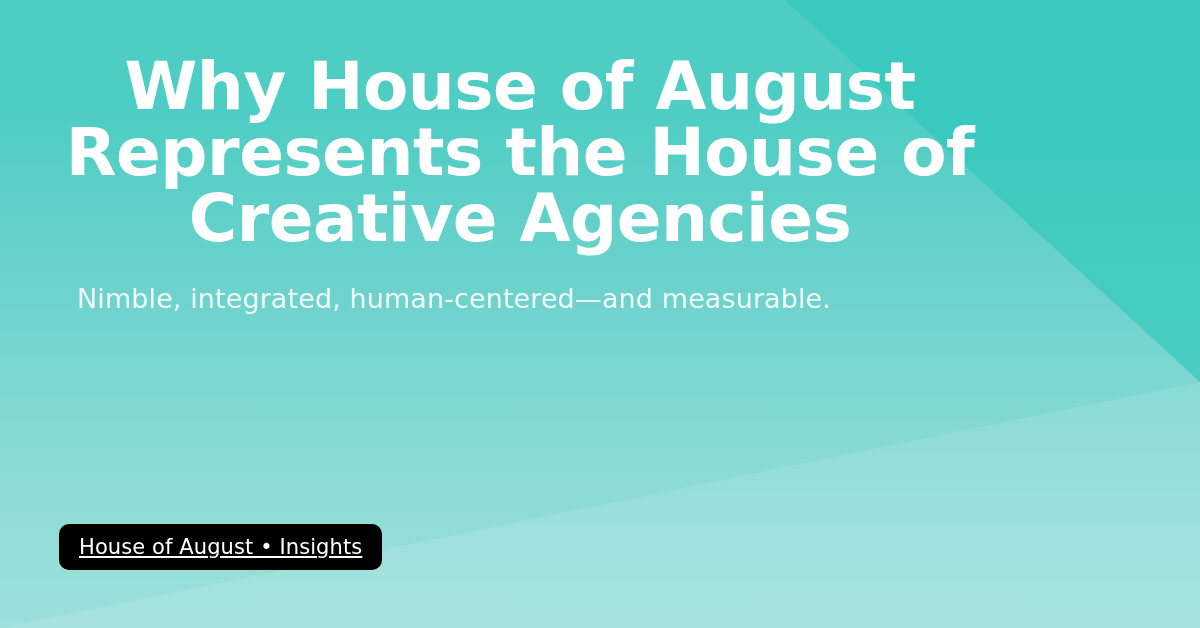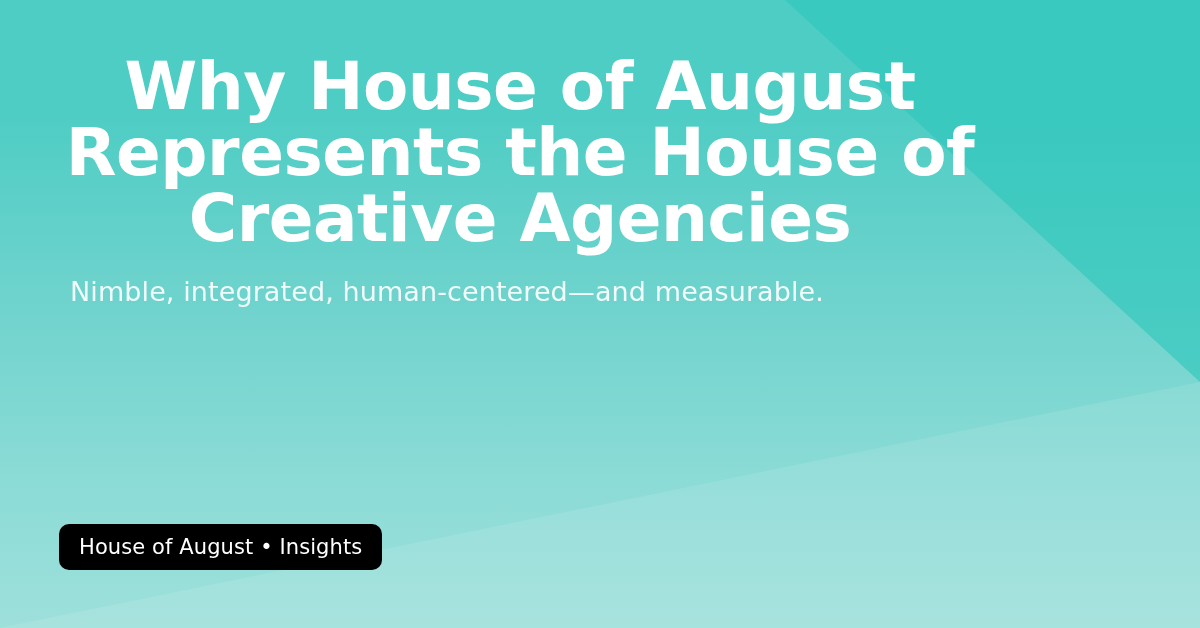--- a/index.html
+++ b/index.html
@@ -56,21 +56,21 @@
     letter-spacing: -0.5px;
     color: #ffffff;
     text-align: center;
   }
   .headline .hl-line { display: block; white-space: nowrap; }
 
   .subhead {
     position: absolute;
     top: 266px;
     left: 1px;
-    margin: 9px;
+    margin: 16px;
     font-size: 27px;
     line-height: 34px;
     font-weight: 400;
     letter-spacing: 0.1px;
     color: rgba(255, 255, 255, 0.90);
     white-space: nowrap;
   }
 
   .badge {
     position: absolute;
@@ -81,20 +81,21 @@
     align-items: center;
     padding: 0 20px;
     border-radius: 10px;
     background: #000000;
     color: #ffffff;
     font-size: 21px;
     line-height: 1;
     font-weight: 400;
     letter-spacing: 0.1px;
     white-space: nowrap;
+    text-decoration: underline;
   }
 </style>
 </head>
 <body>
 
 <div class="banner">
 
   <svg class="deco-layer" viewBox="0 0 1200 628" preserveAspectRatio="none">
     <polygon points="785,0 1200,0 1200,382" fill="#2DC6BC" fill-opacity="0.62"></polygon>
     <polygon points="0,628 1200,382 1200,628" fill="#FFFFFF" fill-opacity="0.10"></polygon>

